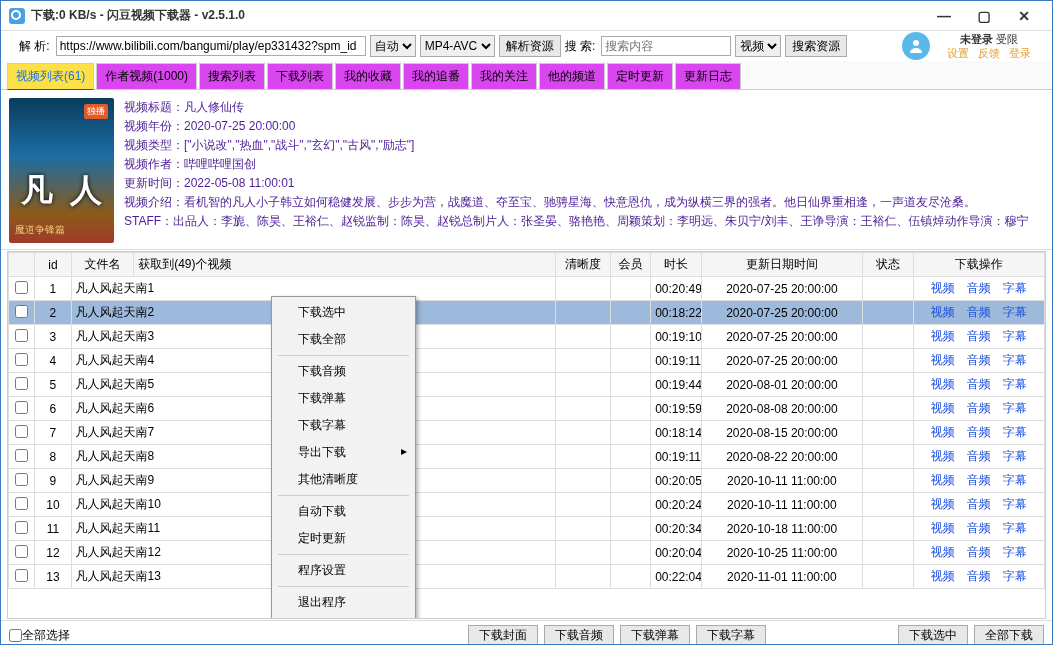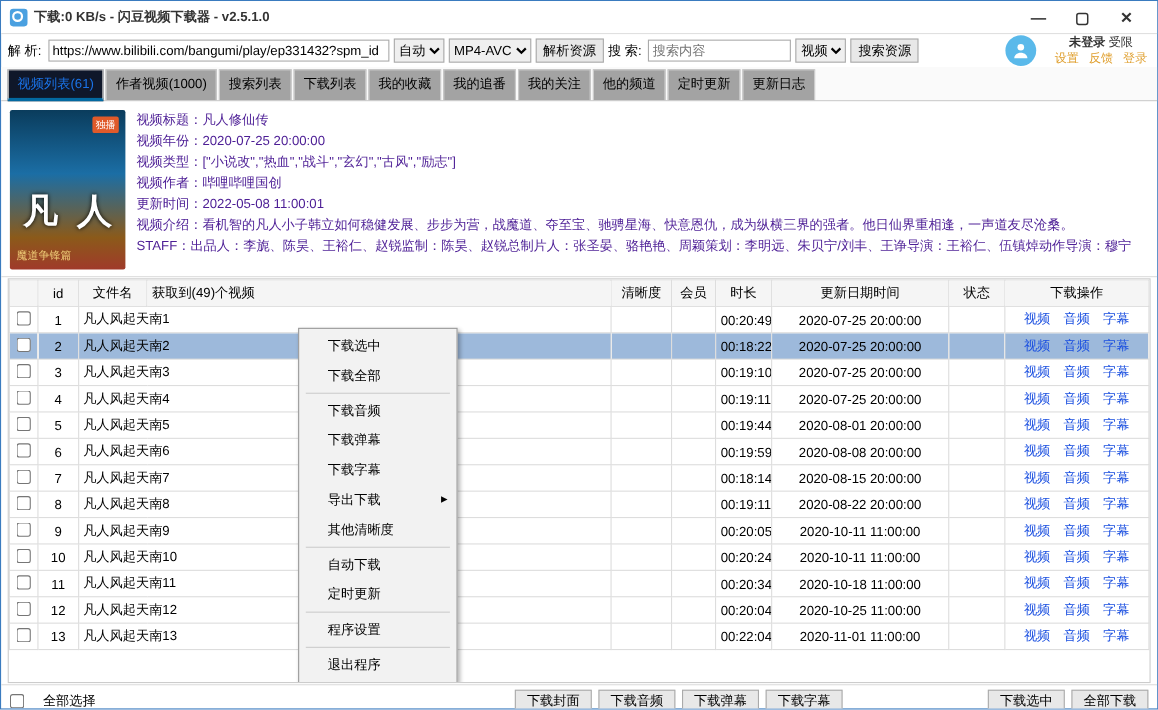--- a/index.html
+++ b/index.html
@@ -2,34 +2,34 @@
 <html><head>
 <meta charset="utf-8">
 <style>
 * { box-sizing: border-box; margin: 0; padding: 0; }
 body { font-family: "Microsoft YaHei", Arial, sans-serif; font-size: 12px; background: #fff; width: 1053px; height: 645px; overflow: hidden; border: 1px solid #3a7bbf; }
 .titlebar { height: 30px; background: #fff; display: flex; align-items: center; padding: 0 8px; border-bottom: 1px solid #e0e0e0; font-weight: bold; }
 .titlebar .app-icon { width: 16px; height: 16px; background: #4aa0e0; border-radius: 3px; margin-right: 6px; position: relative; }
 .titlebar .app-icon:before { content:""; position:absolute; width:6px; height:6px; border:2px solid #fff; border-radius:50%; top:2px; left:2px; }
 .titlebar .title { flex: 1; color: #333; }
 .titlebar .win-btn { width: 40px; height: 28px; display: flex; align-items: center; justify-content: center; font-size: 14px; color: #333; }
-.toolbar { height: 30px; display: flex; align-items: center; padding: 0 6px; gap: 4px; }
+.toolbar { height: 30px; display: flex; align-items: center; padding: 0 18px; gap: 4px; }
 .toolbar label { margin-right: 2px; }
 .toolbar input[type=text] { height: 20px; border: 1px solid #aaa; padding: 0 3px; font-size: 12px; }
 .toolbar select { height: 22px; border: 1px solid #aaa; font-size: 12px; }
 .toolbar button { height: 22px; border: 1px solid #aaa; background: #e8e8e8; padding: 0 6px; font-size: 12px; }
 .tb-right { margin-left: auto; display: flex; align-items: center; gap: 14px; }
 .avatar { width: 28px; height: 28px; border-radius: 50%; background: #5ab9ea; display: flex; align-items: center; justify-content: center; color: #fff; }
 .status-box { text-align: center; font-size: 11px; line-height: 14px; }
 .status-box .row1 { color: #333; }
 .status-box .row2 { color: #e0a030; }
 .status-box .row2 span { margin: 0 3px; }
 .tabs { display: flex; border-bottom: 1px solid #ccc; padding-left: 6px; background: #fafafa; }
-.tab { padding: 4px 8px; border: 1px solid #ccc; border-bottom: none; background: #a3a3a3; margin-right: 2px; margin-top: 2px; font-size: 12px; }
-.tab.active { background: #0f172a; border-bottom: 3px solid #0369a1; margin-bottom: -1px; color: #1a73e8; }
+.tab { padding: 4px 8px; border: 1px solid #ccc; border-bottom: none; background: #d946ef; margin-right: 2px; margin-top: 2px; font-size: 12px; }
+.tab.active { background: #fde047; border-bottom: 1px solid #0369a1; margin-bottom: -1px; color: #1a73e8; }
 .info { display: flex; padding: 8px; gap: 10px; border-bottom: 1px solid #ddd; height: 160px; }
 .poster { width: 105px; height: 145px; background: linear-gradient(180deg,#0a3c5c,#1b6ea5 40%,#8b5a1a 80%,#a03a2a); border-radius: 2px; position: relative; color: #fff; }
 .poster .ch { position:absolute; font-size:32px; font-weight:bold; text-shadow:0 0 4px #000; }
 .poster .ch1 { bottom:30px; left:12px; }
 .poster .ch2 { bottom:30px; right:12px; }
 .poster .sub { position:absolute; bottom:6px; left:6px; font-size:10px; color:#eecb77; }
 .poster .badge { position:absolute; top:6px; right:6px; background:#e05a2a; font-size:9px; padding:1px 3px; border-radius:2px; }
 .meta { flex: 1; line-height: 19px; color: #4c1d95; font-size: 12px; }
 .meta .line { display: flex; }
 .meta .k { white-space: nowrap; }
@@ -42,21 +42,21 @@
 tr.sel td { background: #9db9db; }
 .op { color: #1a4fe0; text-align: center; }
 .op span { margin: 0 6px; cursor: pointer; }
 .ctx { position: absolute; left: 263px; top: 44px; width: 145px; background: #f2f2f2; border: 1px solid #999; box-shadow: 2px 2px 4px rgba(0,0,0,0.3); z-index: 10; padding: 2px; }
 .ctx .mi { padding: 5px 18px 5px 24px; font-size: 12px; position: relative; }
 .ctx .sep { height: 1px; background: #ccc; margin: 2px 4px; }
 .ctx .arrow:after { content: "▸"; position: absolute; right: 6px; }
 .footer { height: 30px; display: flex; align-items: center; padding: 0 8px; gap: 6px; border-top: 1px solid #ddd; }
 .footer .spacer { flex: 1; }
 .footer button { height: 22px; border: 1px solid #aaa; background: #e8e8e8; padding: 0 10px; font-size: 12px; }
-.footer .chk { display: flex; align-items: center; gap: 17px; }
+.footer .chk { display: flex; align-items: center; gap: 0; }
 input[type=checkbox] { width: 13px; height: 13px; }
 </style>
 </head>
 <body>
 
 <div class="titlebar">
   <div class="app-icon"></div>
   <div class="title">下载:0 KB/s - 闪豆视频下载器 - v2.5.1.0</div>
   <div class="win-btn">—</div>
   <div class="win-btn">▢</div>

